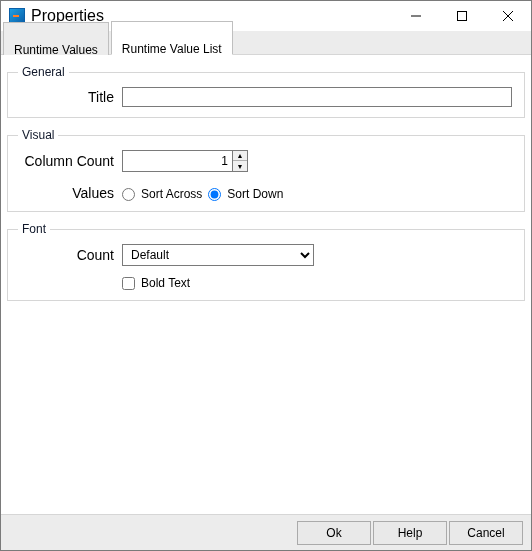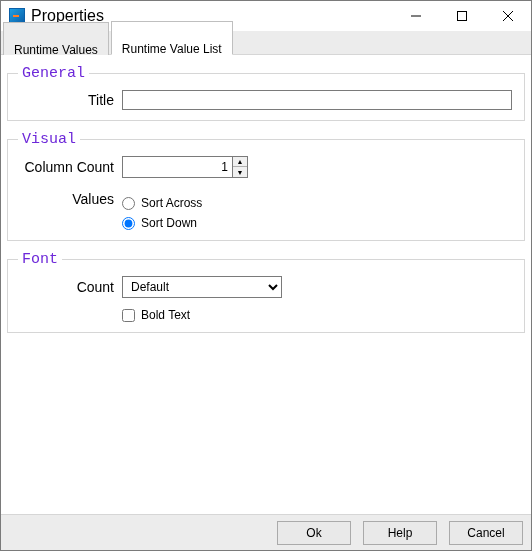--- a/index.html
+++ b/index.html
@@ -85,30 +85,29 @@
     overflow: hidden;
     background: #fff;
   }
   fieldset {
     border: 1px solid #d6d6d6;
     margin: 4px 0 10px 0;
     padding: 0 10px 10px 10px;
   }
   fieldset legend {
     padding: 0 4px;
-    font-size: 15px;
-    color: #6d28d9;
-    font-family: Liberation Mono, monospace;
+    font-size: 12px;
+    color: #0f172a;
   }
   .row {
     display: flex;
     align-items: center;
     margin-top: 8px;
   }
-  .row.align-top { align-items: flex-start; }
+  .row.align-top { align-items: flex-end; }
   .lbl {
     width: 104px;
     text-align: right;
     padding-right: 8px;
     font-size: 14px;
   }
   .ctrl {
     flex: 0 0 auto;
   }
   input[type="text"].title-input {
@@ -145,49 +144,49 @@
     flex: 1 1 50%;
     display: flex;
     align-items: center;
     justify-content: center;
     background: #f0f0f0;
     font-size: 7px;
     line-height: 1;
   }
   .spinner .spin-btn:first-child { border-bottom: 1px solid #b0b0b0; }
   
-  .radio-stack { display: flex; flex-direction: column; gap: 6px; margin-top: 6px; }
+  .radio-stack { display: flex; flex-direction: row; gap: 6px; }
   .radio-opt, .check-opt {
     display: flex; align-items: center; gap: 6px;
     font-size: 12px;
   }
   .radio-opt input, .check-opt input {
     width: 13px; height: 13px;
     margin: 0;
   }
   
   select.size-select {
-    width: 160px;
+    width: 192px;
     height: 22px;
     border: 1px solid #7a7a7a;
     background: #fff;
     font-family: inherit;
     font-size: 12px;
     padding-left: 4px;
   }
   
   .footer {
     height: 36px;
     background: #ececec;
     border-top: 1px solid #d6d6d6;
     display: flex;
     align-items: center;
     justify-content: flex-end;
     padding: 0 8px;
-    gap: 12px;
+    gap: 2px;
   }
   .footer button {
     width: 74px;
     height: 24px;
     border: 1px solid #aaa;
     background: #e9e9e9;
     font-family: inherit;
     font-size: 12px;
   }
 </style>

